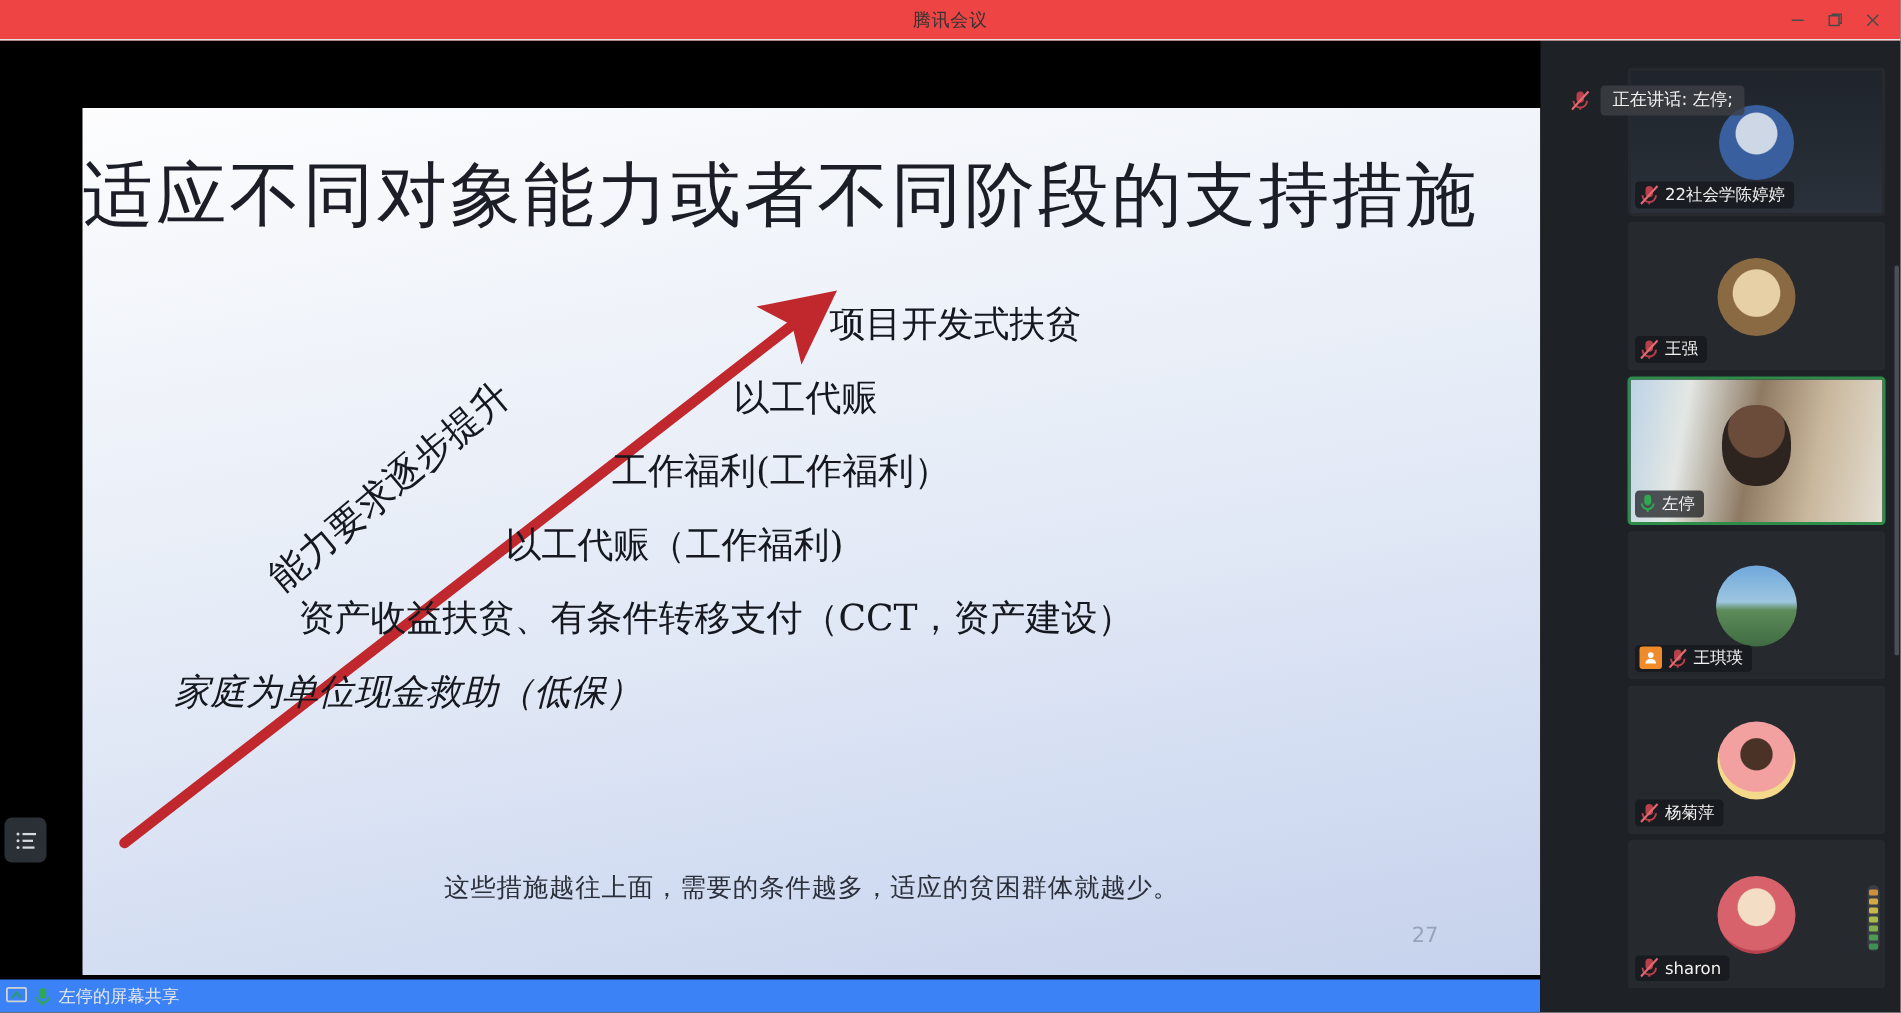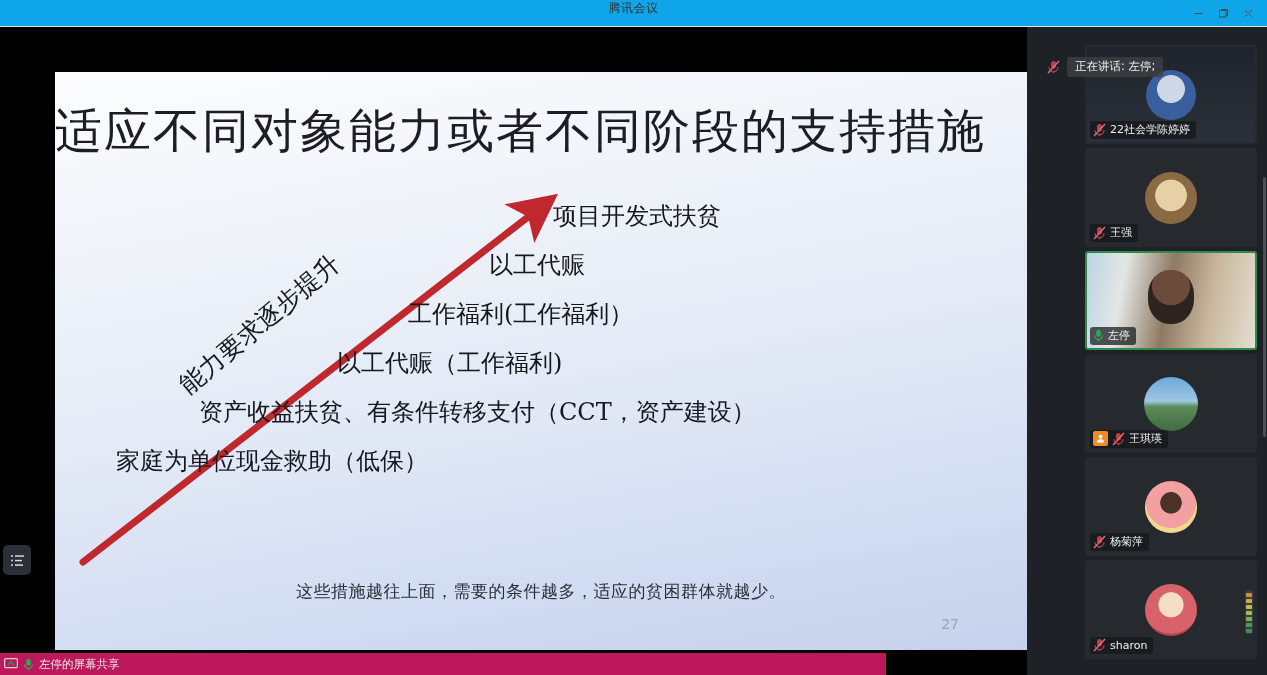--- a/index.html
+++ b/index.html
@@ -8,22 +8,22 @@
     overflow: hidden;
     background: #ffffff;
     font-family: "DejaVu Sans", "Liberation Sans", sans-serif;
   }
 
   #app { position: relative; width: 1267px; height: 675px; background: #000; }
 
   
   .titlebar {
     position: absolute; top: 0; left: 0; width: 1267px; height: 27px;
-    background: #0ea5e9;
-    display: flex; align-items: flex-start; justify-content: center;
+    background: #ef4444;
+    display: flex; align-items: center; justify-content: center;
     border-bottom: 1px solid #e2e2e2;
     z-index: 50;
   }
   .titlebar-text {
     font-size: 12px; color: #333; letter-spacing: .5px;
     font-family: "DejaVu Sans", "Liberation Sans", sans-serif;
   }
   .win-controls {
     position: absolute; right: 0; top: 0; height: 27px;
     display: flex; align-items: center;
@@ -84,21 +84,21 @@
     white-space: nowrap;
     color: #15181f;
     font-family: "DejaVu Serif", "Liberation Serif", serif;
   }
   .line.l0 { margin-left: 498px; }
   .line.l1 { margin-left: 434px; }
   .line.l2 { margin-left: 353px; }
   .line.l3 { margin-left: 282px; }
   .line.l4 { margin-left: 204px; }
   .line.l5 { margin-left: 144px; }
-  .line.l6 { margin-left: 61px; }
+  .line.l6 { margin-left: 61px; font-style: italic; }
 
   .slide-note {
     position: absolute; left: 0; right: 0; top: 508px;
     text-align: center;
     font-size: 17px; letter-spacing: .5px;
     color: #2a2f3a;
     font-family: "DejaVu Sans", "Liberation Sans", sans-serif;
   }
   .slide-number {
     position: absolute; right: 68px; bottom: 18px;
@@ -109,22 +109,22 @@
   
   .stage-list-btn {
     position: absolute; left: 3px; top: 518px;
     width: 28px; height: 30px; border-radius: 5px;
     background: #2b2f36;
     display: flex; align-items: center; justify-content: center;
   }
 
   
   .share-bar {
-    position: absolute; left: 0; bottom: 0; width: 886px; height: 22px;
-    background: #be185d; display: flex; align-items: center; padding-left: 4px; gap: 5px;
+    position: absolute; left: 0; bottom: 0; width: 1027px; height: 22px;
+    background: #3b82f6; display: flex; align-items: center; padding-left: 4px; gap: 5px;
   }
   .share-bar .label {
     font-size: 11.5px; color: #e9e9e9;
     font-family: "DejaVu Sans", "Liberation Sans", sans-serif;
   }
 
   
   .rail {
     position: absolute; right: 0; top: 27px; width: 240px; height: 648px;
     background: #1e2125;

